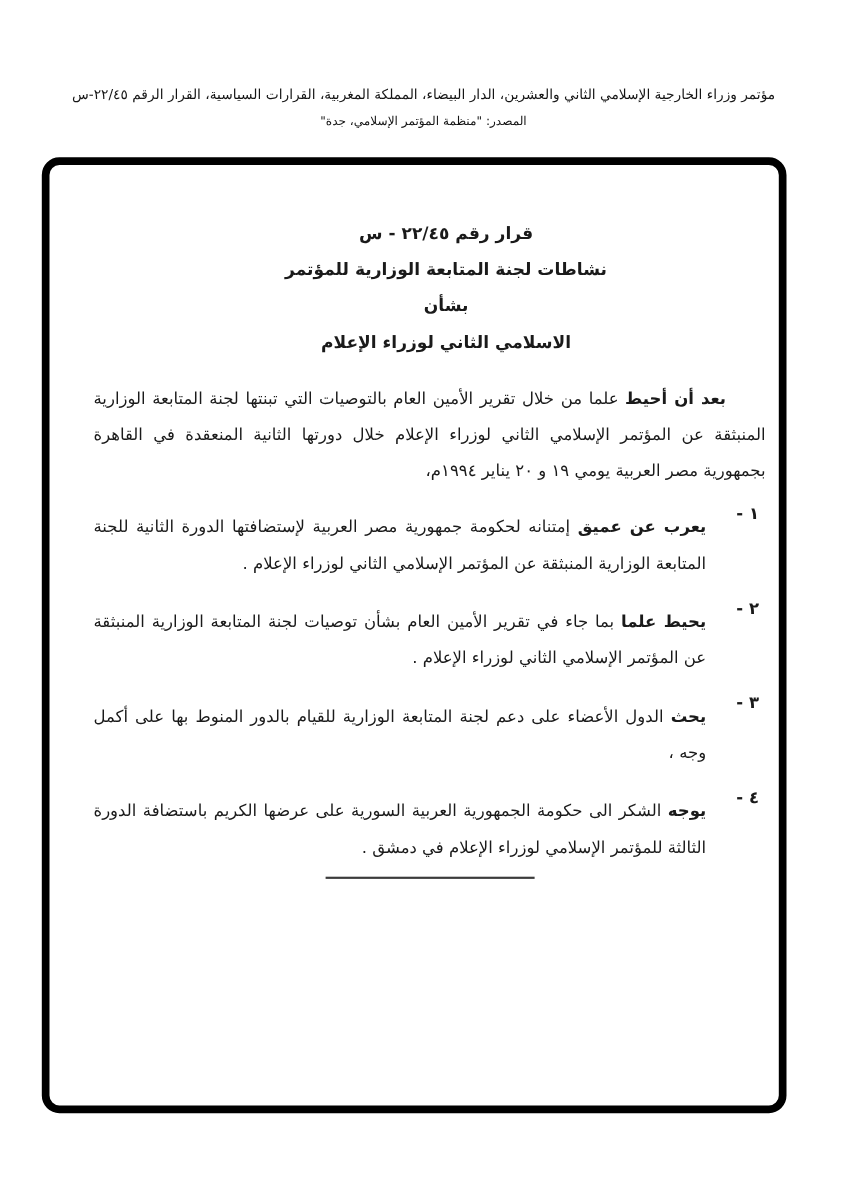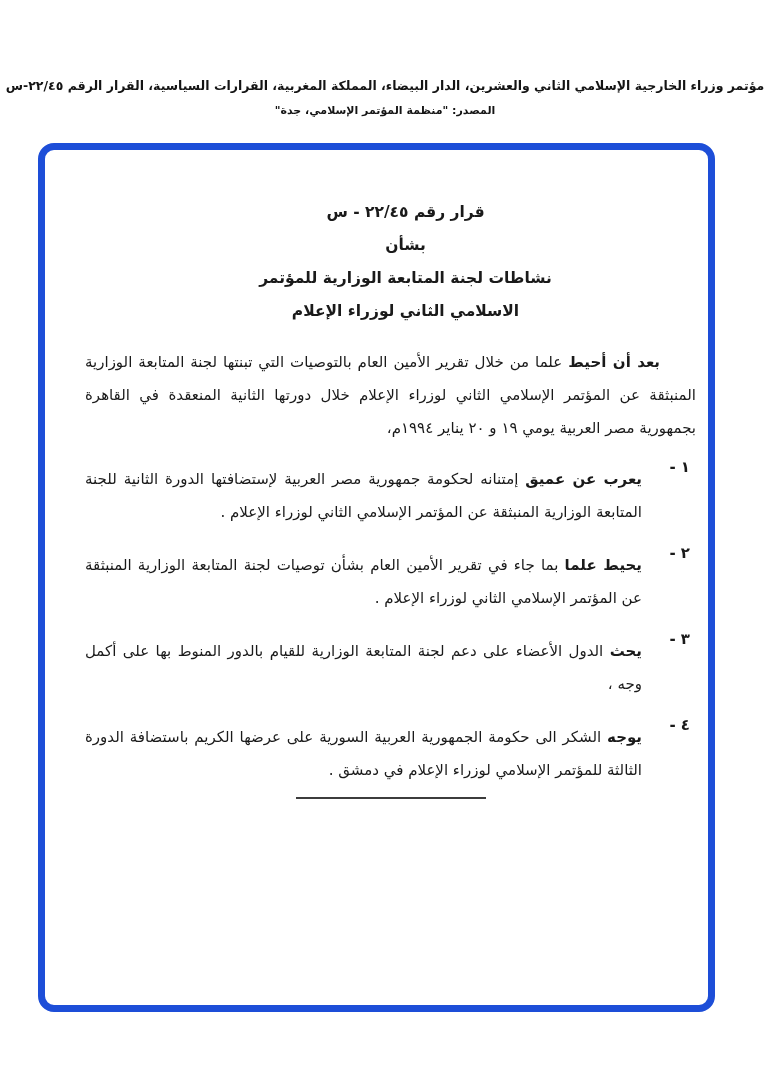--- a/index.html
+++ b/index.html
@@ -13,39 +13,39 @@
     color: #151515;
     overflow: hidden;
   }
   .doc-header {
     position: absolute;
     top: 78px;
     left: 0;
     right: 0;
     text-align: center;
     direction: rtl;
-    font-weight: bold;
+    font-weight: normal;
     color: #141414;
   }
   .hdr-line1 {
     font-size: 12.5px;
     white-space: nowrap;
     letter-spacing: 0;
     margin-bottom: 11px;
   }
   .hdr-line2 {
     font-size: 11px;
   }
   .green-frame {
     position: absolute;
     left: 38px;
     top: 143px;
     width: 677px;
     height: 869px;
-    border: 7px solid #1d4ed8;
+    border: 7px solid #000000;
     border-radius: 16px;
     background: #ffffff;
     overflow: hidden;
   }
   .doc-body {
     direction: rtl;
     padding: 46px 12px 0 40px;
     font-size: 15px;
     line-height: 33px;
     color: #1a1a1a;
@@ -96,22 +96,22 @@
   <div class="doc-header">
     <div class="hdr-line1">مؤتمر وزراء الخارجية الإسلامي الثاني والعشرين، الدار البيضاء، المملكة المغربية، القرارات السياسية، القرار الرقم ٢٢/٤٥-س</div>
     <div class="hdr-line2">المصدر: "منظمة المؤتمر الإسلامي، جدة"</div>
   </div>
 
   <div class="green-frame">
     <div class="doc-body">
 
       <div class="title-block">
         <div class="title-line">قرار رقم ٢٢/٤٥ - س</div>
+        <div class="title-line">نشاطات لجنة المتابعة الوزارية للمؤتمر</div>
         <div class="title-line">بشأن</div>
-        <div class="title-line">نشاطات لجنة المتابعة الوزارية للمؤتمر</div>
         <div class="title-line">الاسلامي الثاني لوزراء الإعلام</div>
       </div>
 
 
       <p class="para indented"><b>بعد أن أحيط</b><span> علما من خلال تقرير الأمين العام بالتوصيات التي تبنتها لجنة المتابعة الوزارية المنبثقة عن المؤتمر الإسلامي الثاني لوزراء الإعلام خلال دورتها الثانية المنعقدة في القاهرة بجمهورية مصر العربية يومي ١٩ و ٢٠ يناير ١٩٩٤م،</span></p>
 
 
 
       <div class="item">
         <span class="item-num">١ -</span>

